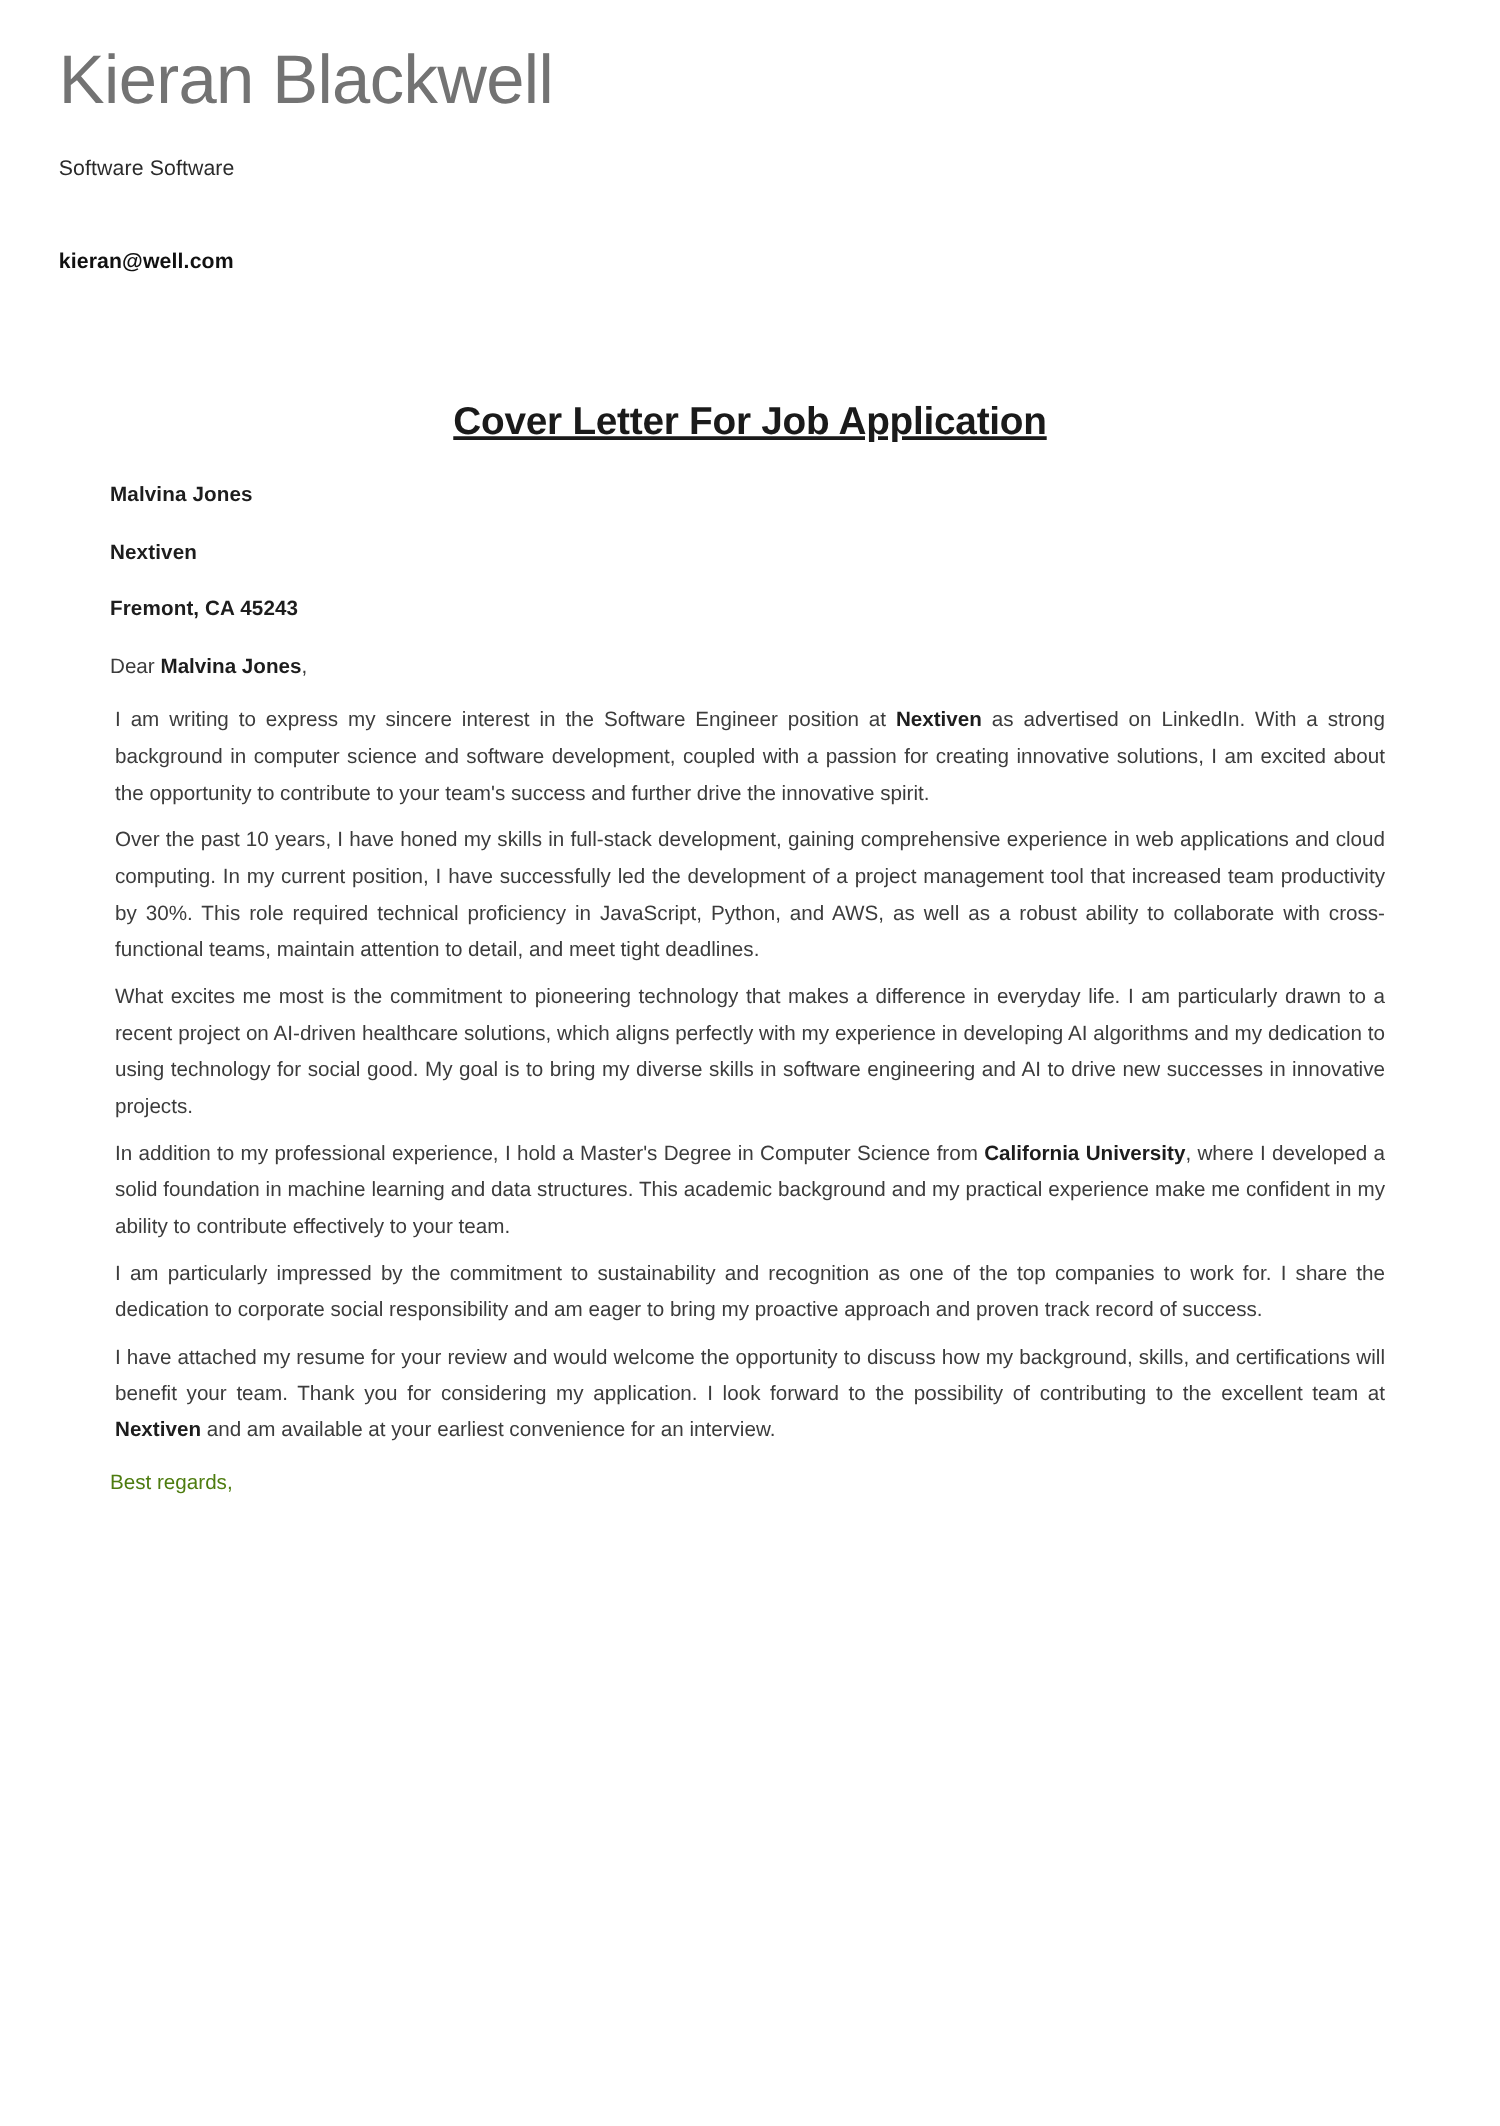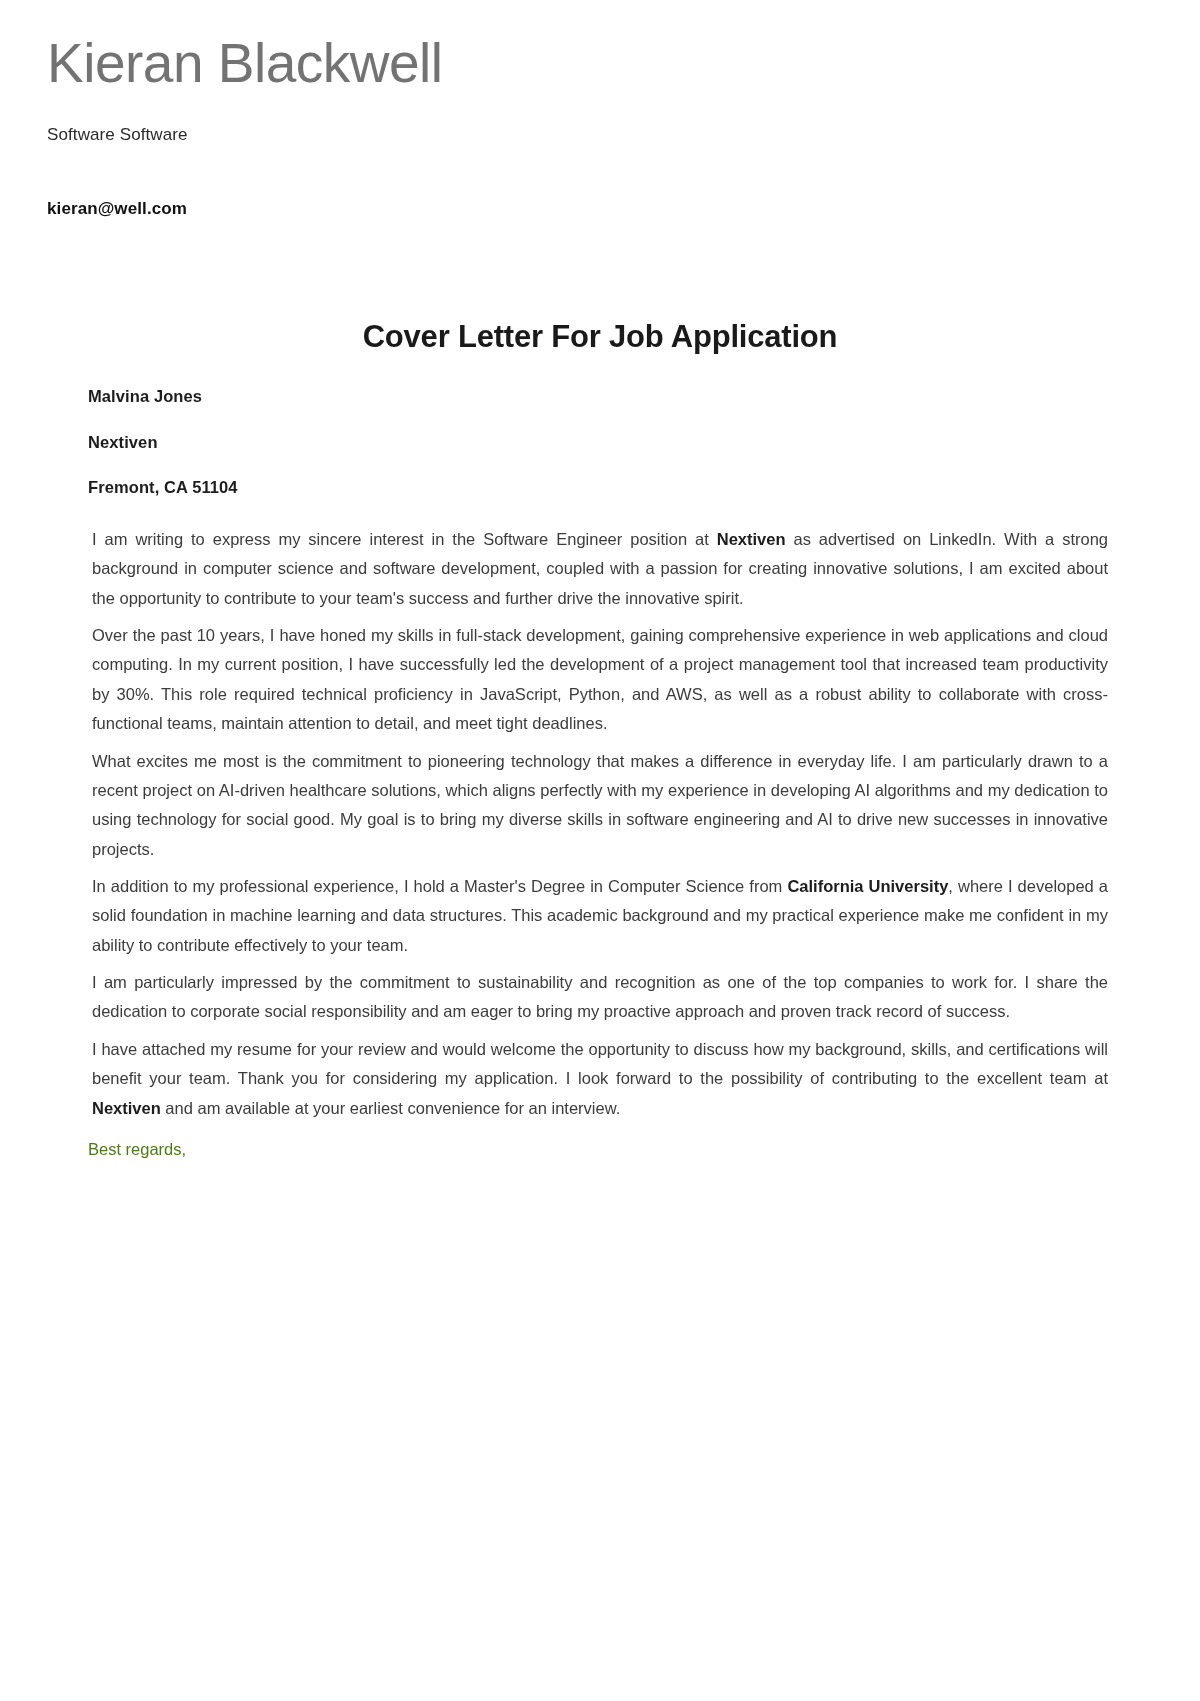--- a/index.html
+++ b/index.html
@@ -61,20 +61,21 @@
     padding-top: 100px;
   }
   .letter-title {
     text-align: center;
     font-size: 31px;
     font-weight: 700;
     color: #1a1a1a;
     letter-spacing: -0.2px;
     margin: 0;
     padding-bottom: 30px;
+    text-decoration: underline;
   }
 
   .recipient-line {
     font-size: 16.5px;
     font-weight: 700;
     color: #1d1d1d;
     line-height: 1.35;
     margin: 0;
     padding-bottom: 23px;
     letter-spacing: 0.1px;
@@ -121,22 +122,25 @@
     <p class="candidate-role">Software Software</p>
     <p class="candidate-email">kieran@well.com</p>
   </header>
 
   <main class="letter">
 
     <h2 class="letter-title">Cover Letter For Job Application</h2>
 
     <p class="recipient-line">Malvina Jones</p>
     <p class="recipient-line">Nextiven</p>
-    <p class="recipient-line">Fremont, CA 51104</p>
+    <p class="recipient-line">Fremont, CA 45243</p>
 
+    <p class="salutation">
+      <span>Dear </span><b>Malvina Jones</b><span>,</span>
+    </p>
 
     <div id="paragraph-host">
         <p class="body-par"><span>I am writing to express my sincere interest in the Software Engineer position at </span><b>Nextiven</b><span> as advertised on LinkedIn. With a strong background in computer science and software development, coupled with a passion for creating innovative solutions, I am excited about the opportunity to contribute to your team's success and further drive the innovative spirit.</span></p>
         <p class="body-par"><span>Over the past 10 years, I have honed my skills in full-stack development, gaining comprehensive experience in web applications and cloud computing. In my current position, I have successfully led the development of a project management tool that increased team productivity by 30%. This role required technical proficiency in JavaScript, Python, and AWS, as well as a robust ability to collaborate with cross-functional teams, maintain attention to detail, and meet tight deadlines.</span></p>
         <p class="body-par"><span>What excites me most is the commitment to pioneering technology that makes a difference in everyday life. I am particularly drawn to a recent project on AI-driven healthcare solutions, which aligns perfectly with my experience in developing AI algorithms and my dedication to using technology for social good. My goal is to bring my diverse skills in software engineering and AI to drive new successes in innovative projects.</span></p>
         <p class="body-par"><span>In addition to my professional experience, I hold a Master's Degree in Computer Science from </span><b>California University</b><span>, where I developed a solid foundation in machine learning and data structures. This academic background and my practical experience make me confident in my ability to contribute effectively to your team.</span></p>
         <p class="body-par"><span>I am particularly impressed by the commitment to sustainability and recognition as one of the top companies to work for. I share the dedication to corporate social responsibility and am eager to bring my proactive approach and proven track record of success.</span></p>
         <p class="body-par"><span>I have attached my resume for your review and would welcome the opportunity to discuss how my background, skills, and certifications will benefit your team. Thank you for considering my application. I look forward to the possibility of contributing to the excellent team at </span><b>Nextiven</b><span> and am available at your earliest convenience for an interview.</span></p>
       </div>
 

